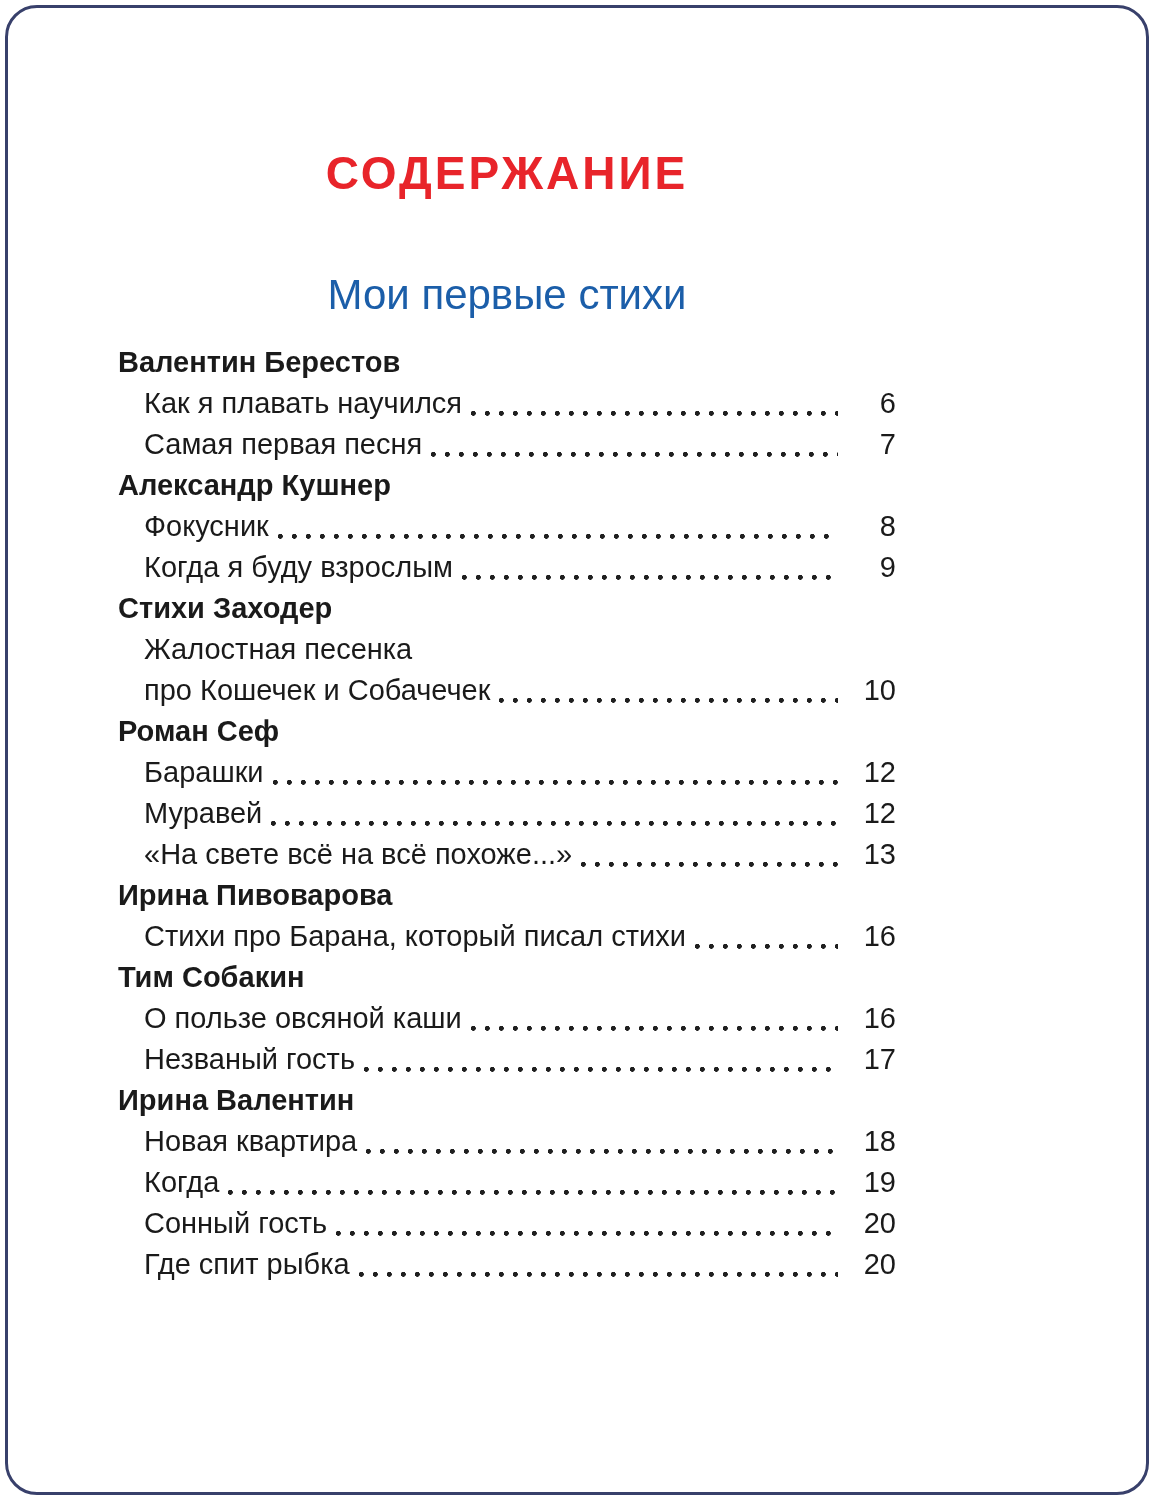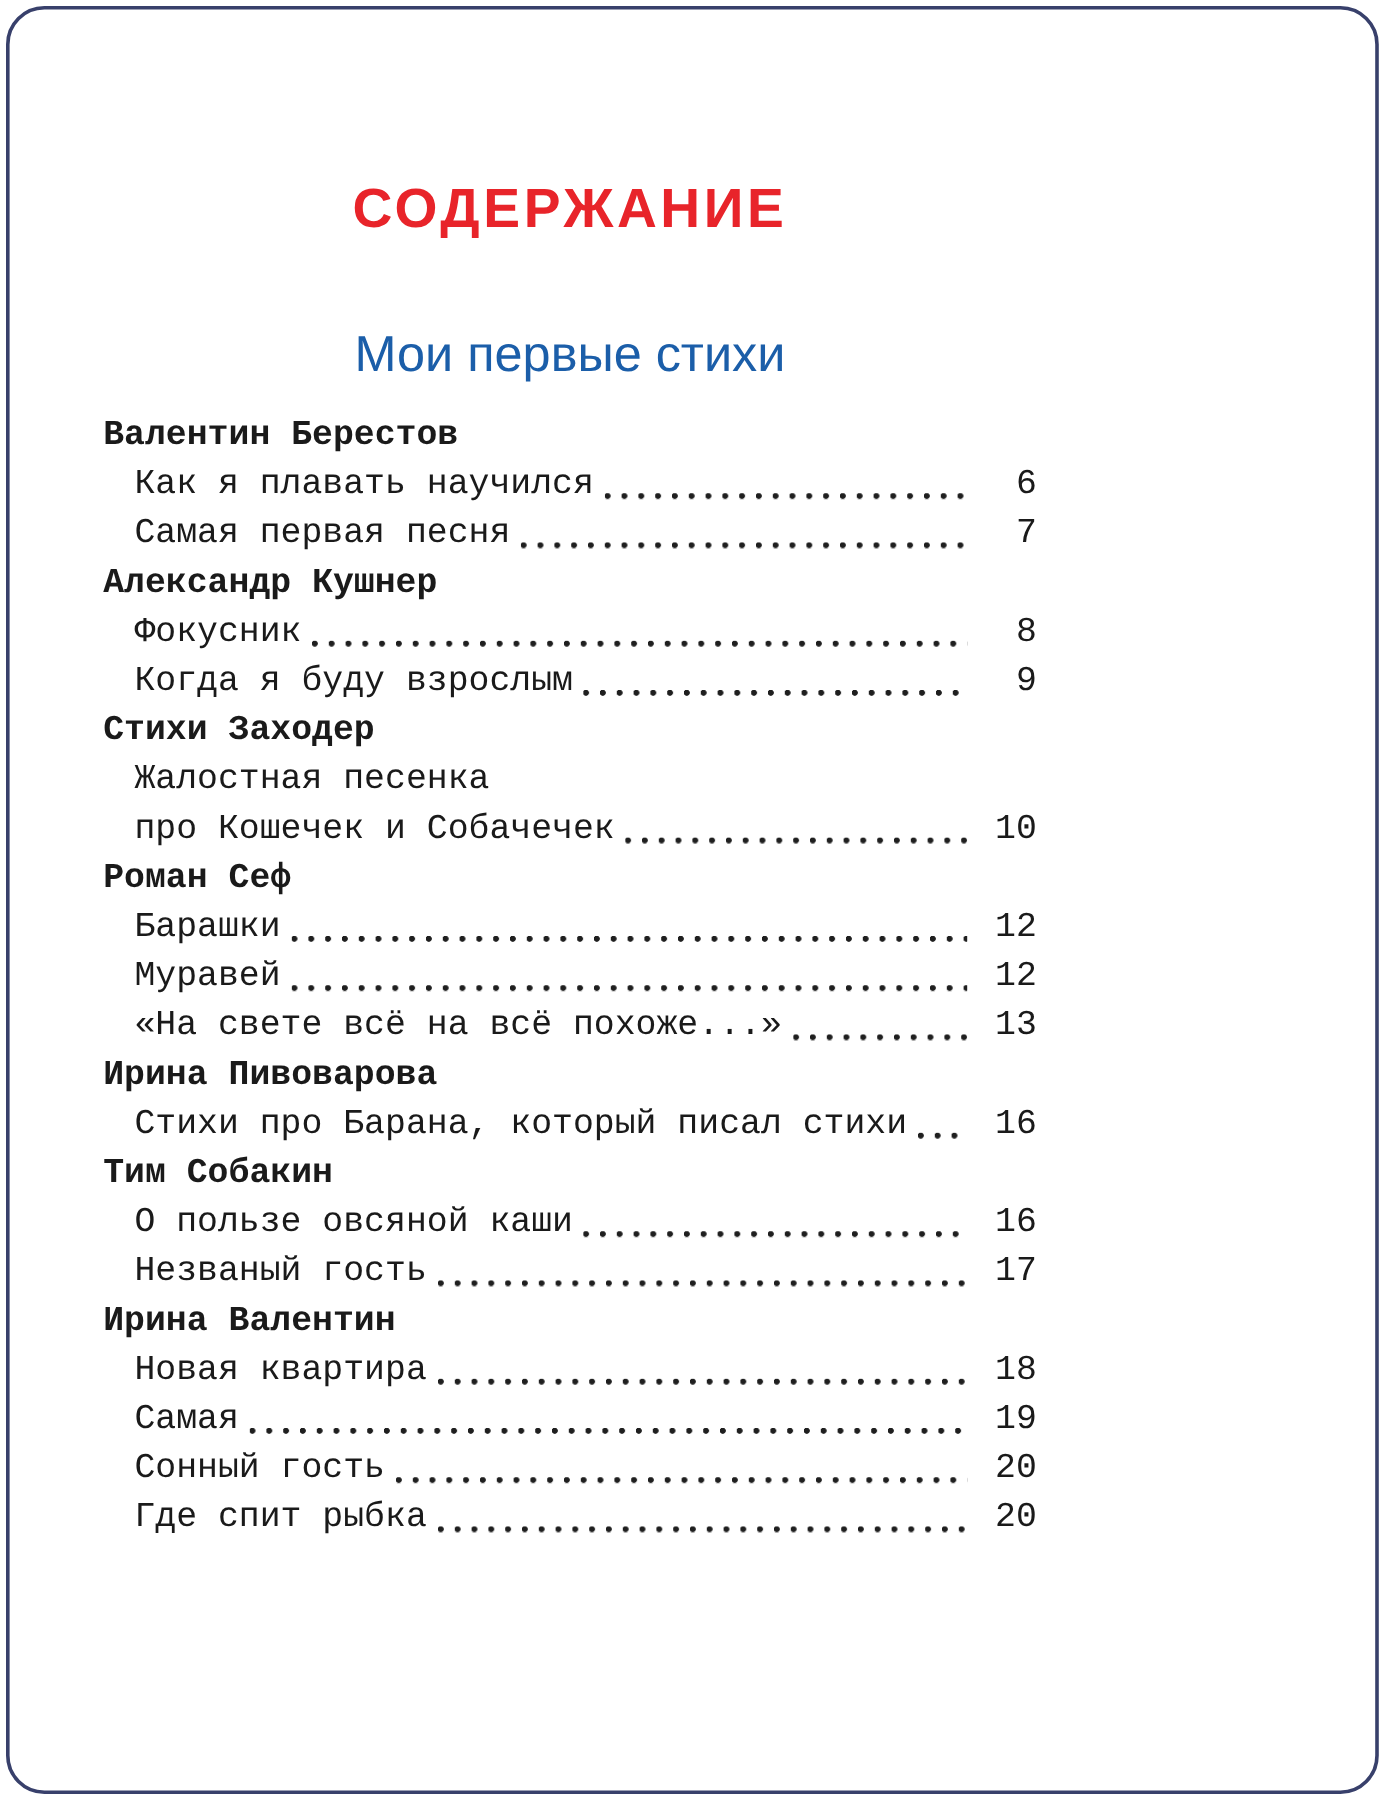--- a/index.html
+++ b/index.html
@@ -19,21 +19,21 @@
   .frame {
     position: absolute;
     top: 5px; left: 5px; right: 5px; bottom: 5px;
     border: 3px solid #38406b;
     border-radius: 32px;
     pointer-events: none;
   }
   .content {
     position: relative;
     width: 778px;
-    margin-left: 86px;
+    margin-left: 118px;
     padding-top: 150px;
     box-sizing: border-box;
   }
   h1.toc-title {
     margin: 0 0 78px 0;
     font-size: 46px;
     line-height: 1;
     font-weight: bold;
     text-align: center;
     letter-spacing: 3px;
@@ -48,21 +48,20 @@
     color: #1b5ea9;
   }
   .toc {
     font-size: 29px;
     line-height: 41px;
   }
   .row {
     display: flex;
     align-items: flex-end;
     height: 41px;
-    font-family: Liberation Mono, monospace;
   }
   .row.author span {
     font-weight: bold;
     white-space: nowrap;
   }
   .row.poem {
     padding-left: 26px;
   }
   .txt {
     white-space: nowrap;
@@ -202,21 +201,21 @@
         <span>Ирина Валентин</span>
       </div>
 
       <div class="row poem">
         <span class="txt">Новая квартира</span>
         <span class="leader"></span>
         <span class="pg">18</span>
       </div>
 
       <div class="row poem">
-        <span class="txt">Самая</span>
+        <span class="txt">Когда</span>
         <span class="leader"></span>
         <span class="pg">19</span>
       </div>
 
       <div class="row poem">
         <span class="txt">Сонный гость</span>
         <span class="leader"></span>
         <span class="pg">20</span>
       </div>
 

